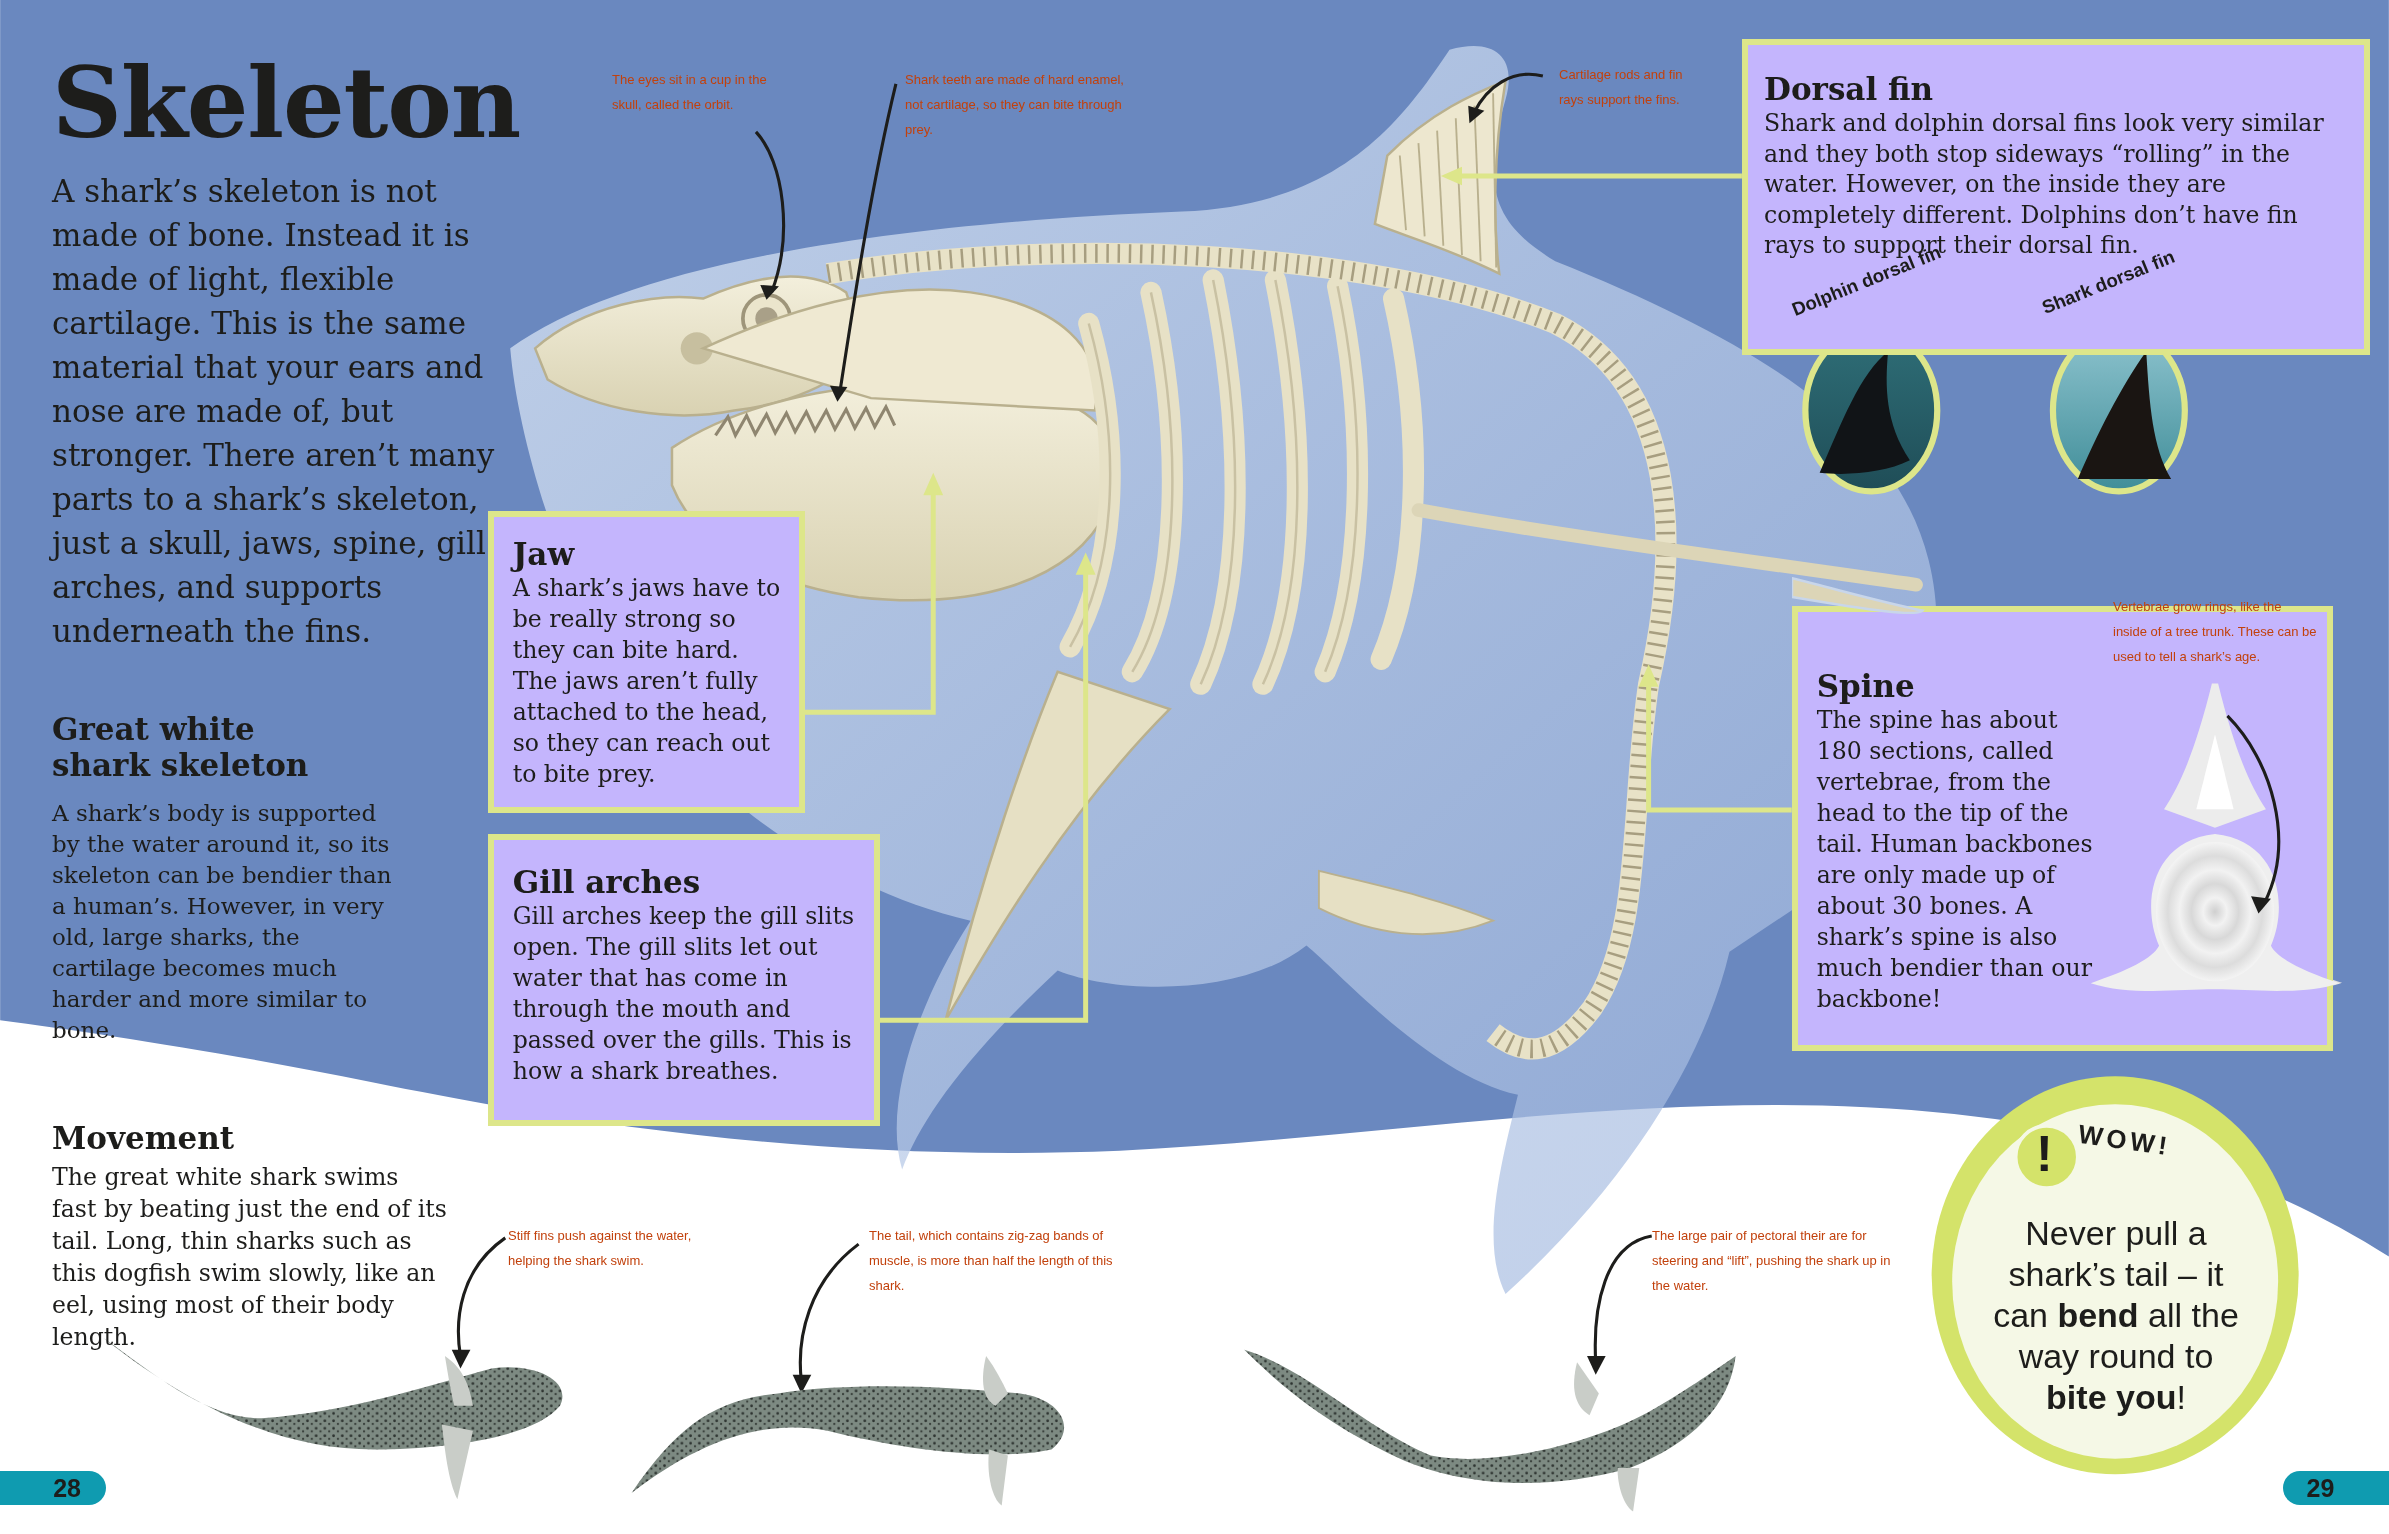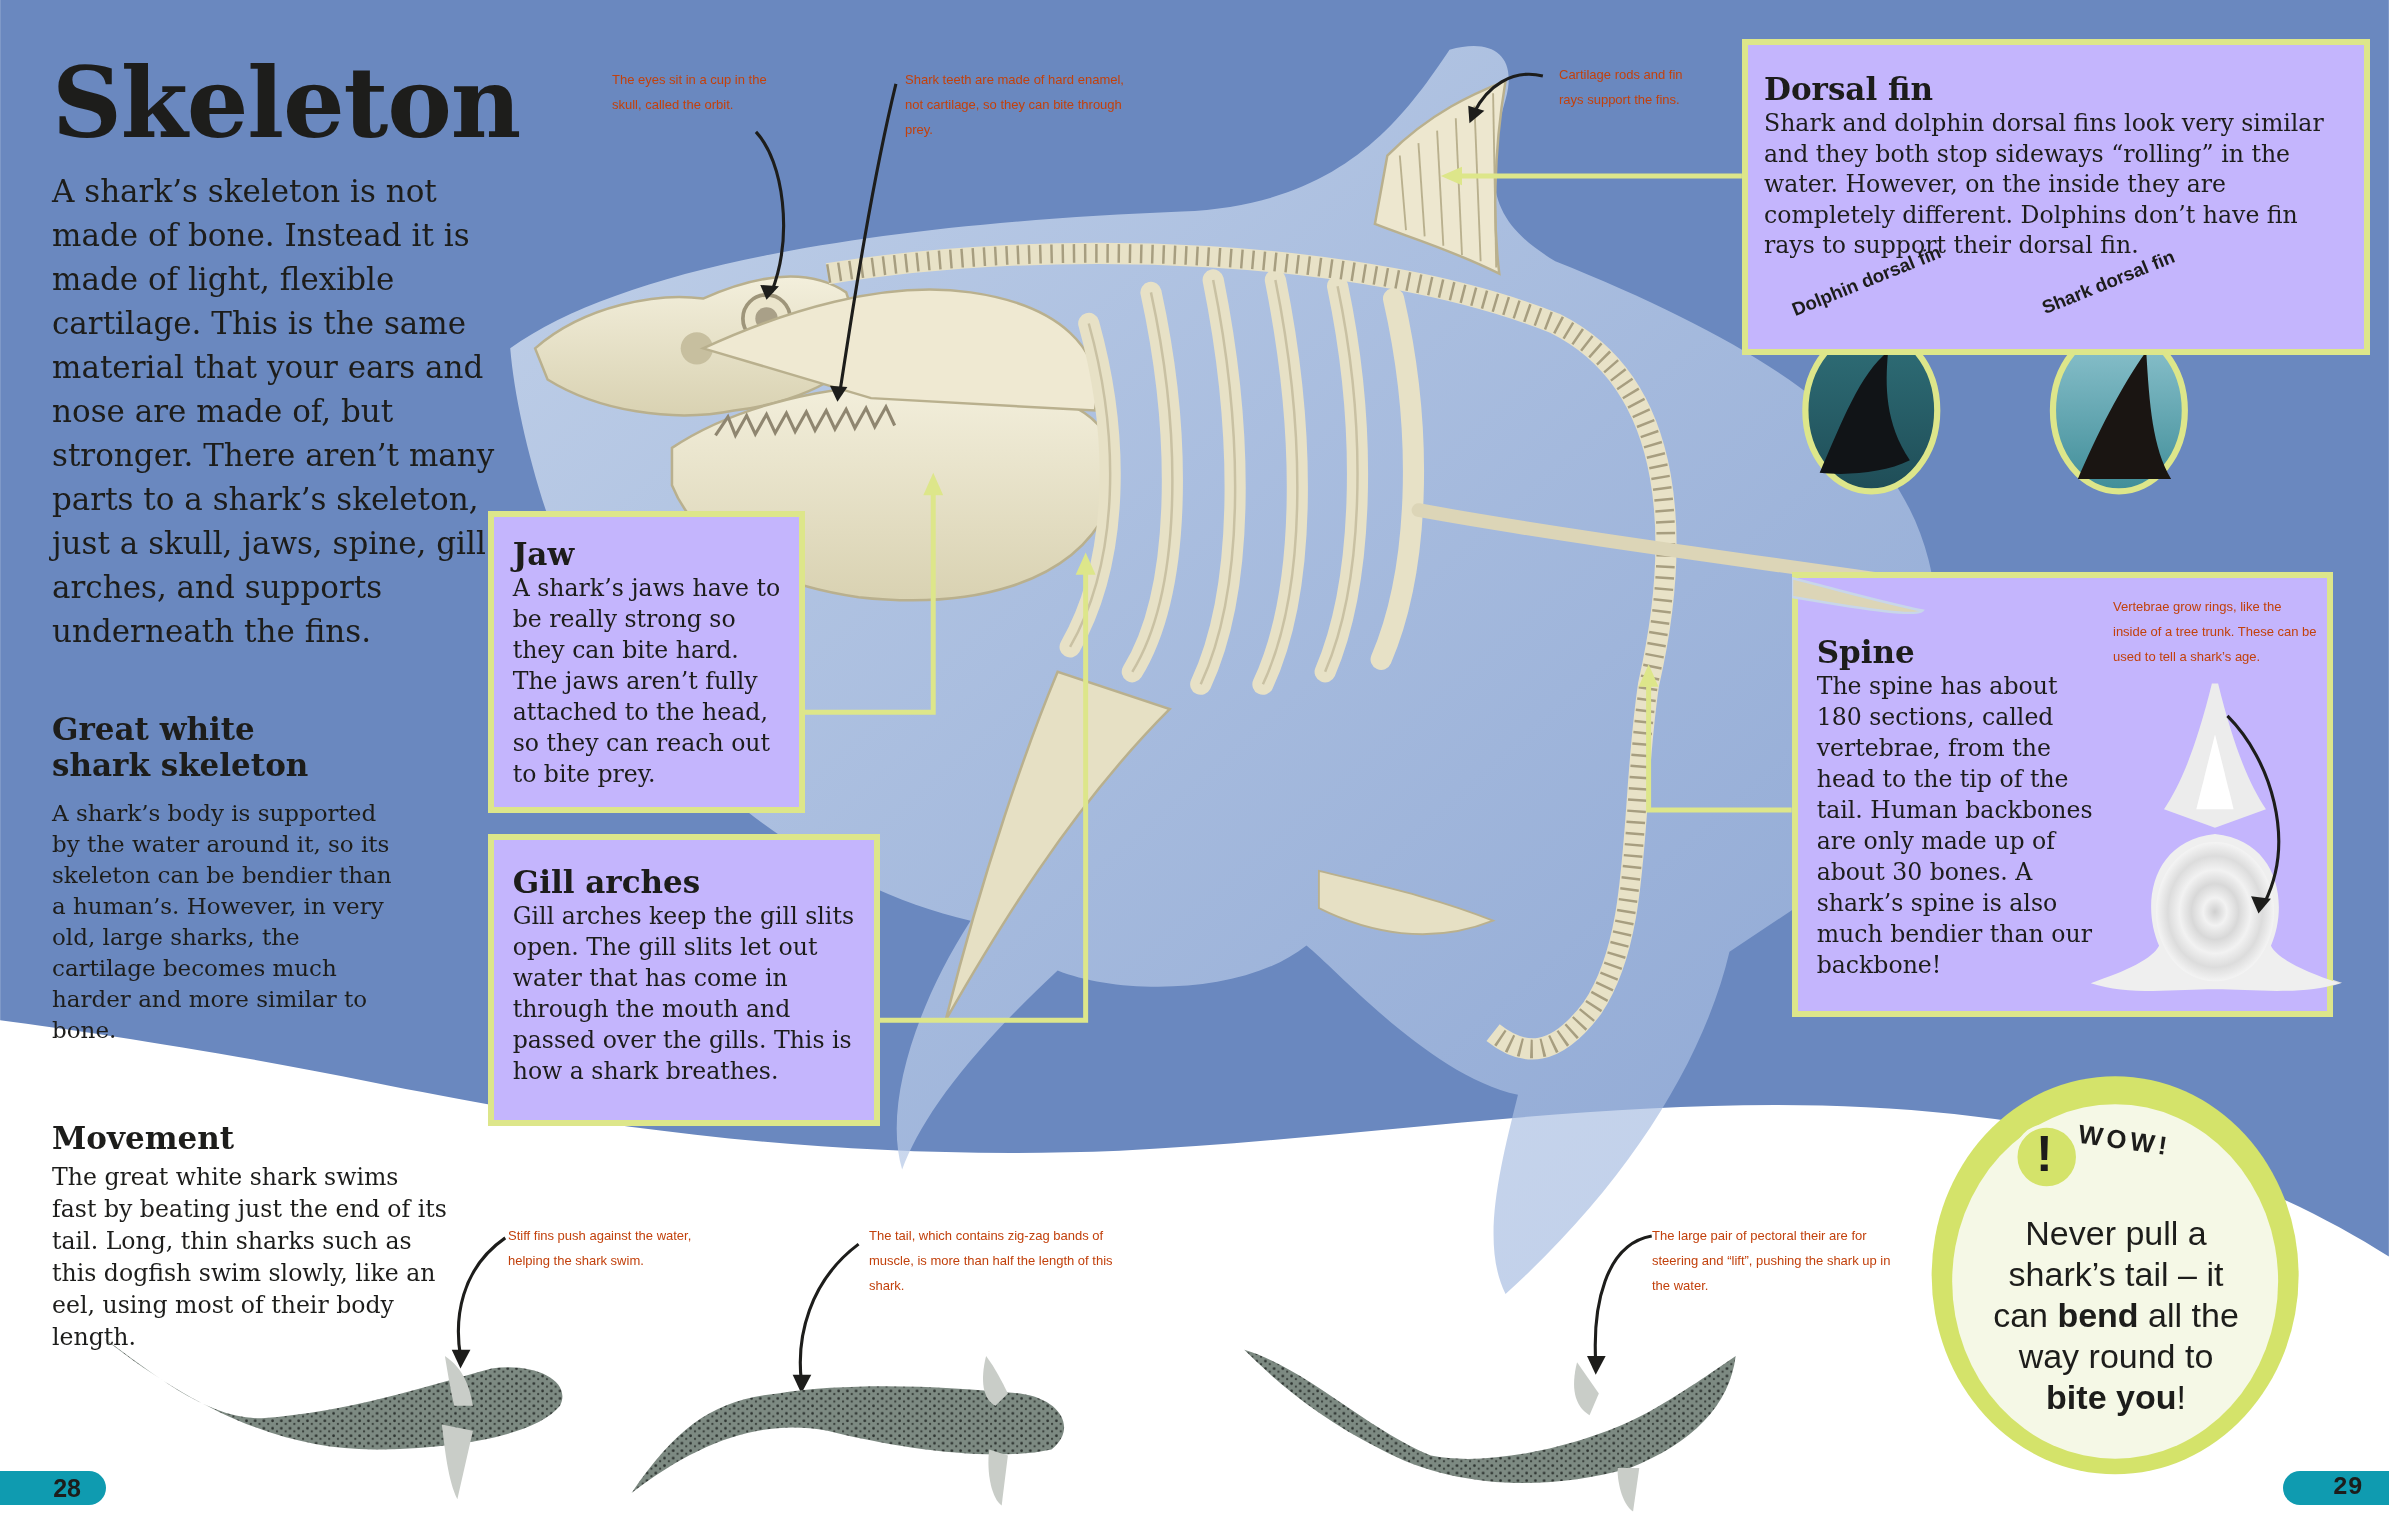--- a/index.html
+++ b/index.html
@@ -205,21 +205,21 @@
   <p class="serif">Gill arches keep the gill slits open. The gill slits let out water that has come in through the mouth and passed over the gills. This is how a shark breathes.</p>
 </div>
 
 <div class="box" style="left:1742px; top:39px; width:628px; height:316px; padding:26px 18.7px 12.4px 16px;">
   <h3 class="serif">Dorsal fin</h3>
   <p class="serif" style="font-size:23.6px; line-height:30.5px;">Shark and dolphin dorsal fins look very similar and they both stop sideways “rolling” in the water. However, on the inside they are completely different. Dolphins don’t have fin rays to support their dorsal fin.</p>
 </div>
 <div class="abs sans" style="left:1797px; top:299px; font-size:18.7px; font-weight:bold; transform:rotate(-22deg); transform-origin:left bottom;">Dolphin dorsal fin</div>
 <div class="abs sans" style="left:2047px; top:297px; font-size:18.7px; font-weight:bold; transform:rotate(-22deg); transform-origin:left bottom;">Shark dorsal fin</div>
 
-<div class="box" style="left:1792px; top:572px; width:541px; height:445px; padding:56px 12.4px 12.4px 18.7px;">
+<div class="box" style="left:1792px; top:606px; width:541px; height:445px; padding:56px 12.4px 12.4px 18.7px;">
   <h3 class="serif">Spine</h3>
   <p class="serif" style="width:292px;">The spine has about 180 sections, called vertebrae, from the head to the tip of the tail. Human backbones are only made up of about 30 bones. A shark’s spine is also much bendier than our backbone!</p>
 </div>
 <div class="abs lbl" style="left:2113px; top:594px; width:205px;">Vertebrae grow rings, like the inside of a tree trunk. These can be used to tell a shark’s age.</div>
 
 <svg class="abs" style="left:2078px; top:660px; width:274px; height:348px;" viewBox="3340 1060 440 560">
   <defs>
     <radialGradient id="ringGrad2" cx="0.5" cy="0.5" r="0.5">
       <stop offset="0" stop-color="#cfcfcf"></stop>
         <stop offset="0.2" stop-color="#f2f2f2"></stop>
@@ -249,14 +249,14 @@
 <div class="abs" style="left:2078px; top:1125px; font-family:'Liberation Sans',sans-serif; font-size:26px; font-weight:bold; letter-spacing:3.7px; color:#1d1d1b; transform:rotate(8deg);">WOW!</div>
 <div class="abs wow-text" style="left:1954px; top:1213px; width:324px;">
   <div>Never pull a</div>
   <div>shark’s tail – it</div>
   <div><span>can </span><b>bend</b><span> all the</span></div>
   <div>way round to</div>
   <div><b>bite you</b><span>!</span></div>
 </div>
 
 <div class="pagenum" style="left:0; width:106px; border-radius:0 17px 17px 0; text-align:right; padding-right:25px; box-sizing:border-box;">28</div>
-<div class="pagenum" style="right:0; width:106px; border-radius:17px 0 0 17px; text-align:center; padding-left:23.6px; box-sizing:border-box;font-family:Liberation Mono, monospace;">29</div>
+<div class="pagenum" style="right:0; width:106px; border-radius:17px 0 0 17px; text-align:left; padding-left:23.6px; box-sizing:border-box;">29</div>
 
 
 </body></html>

